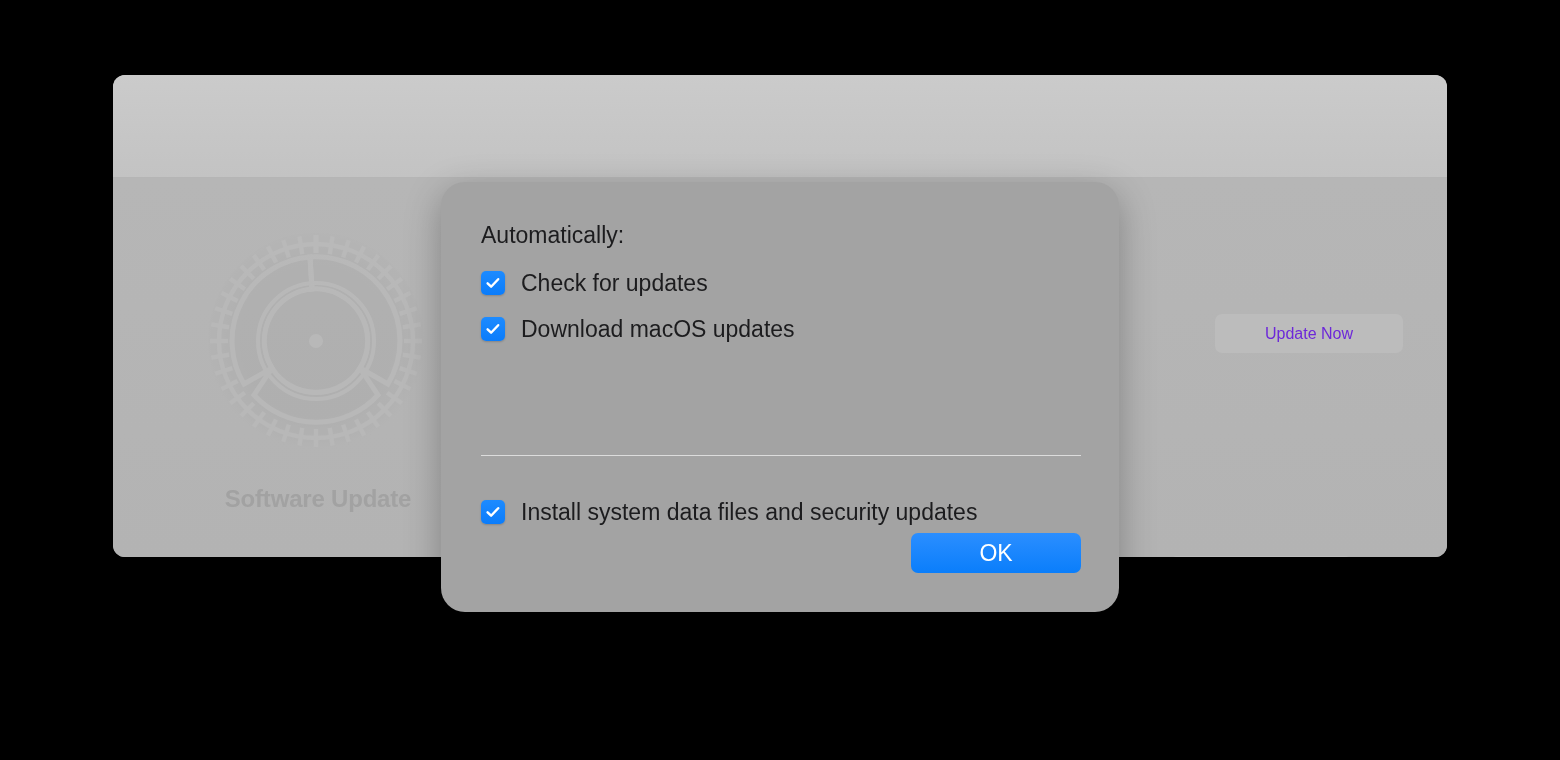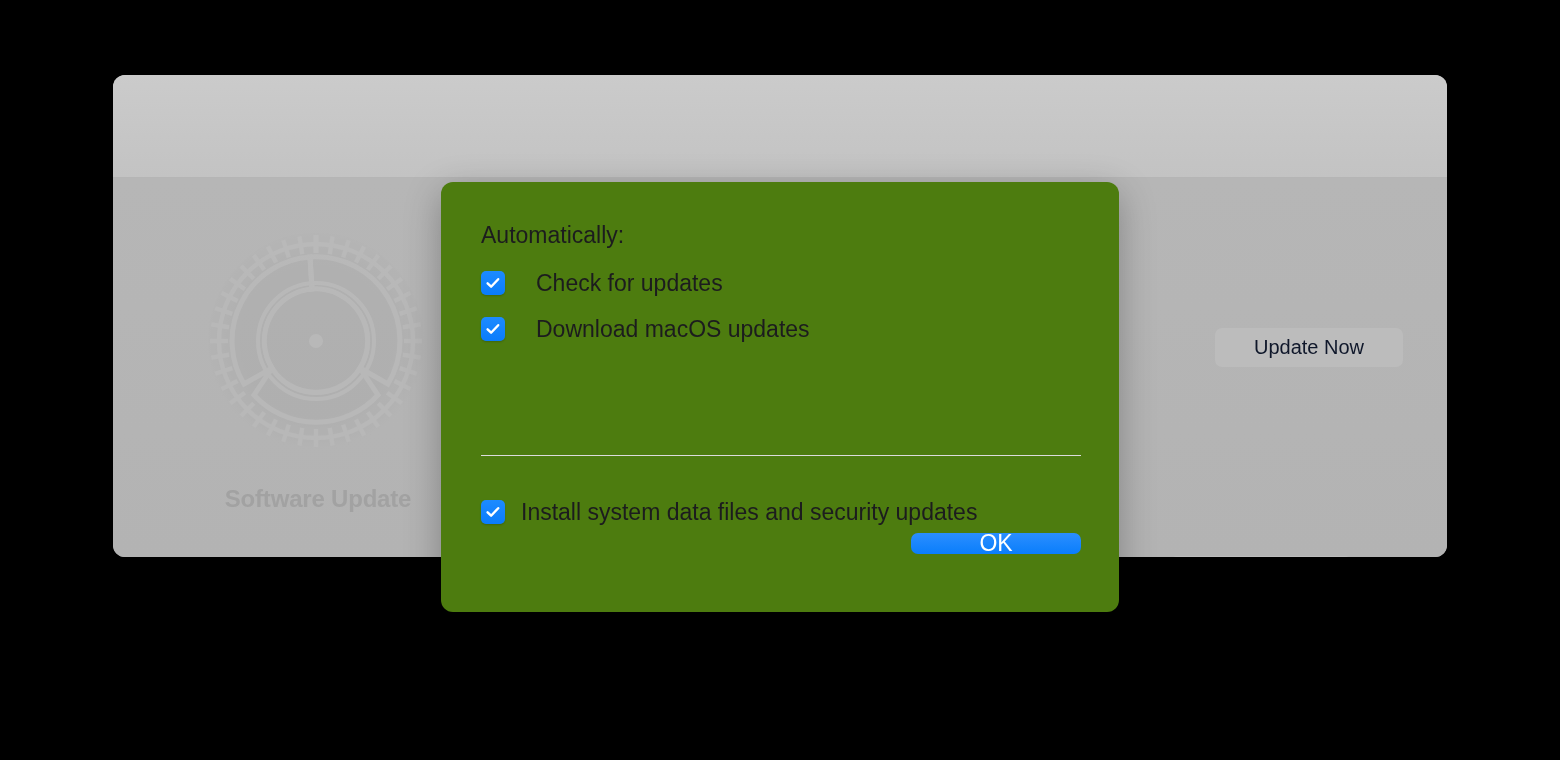--- a/index.html
+++ b/index.html
@@ -78,25 +78,25 @@
   #su-icon-wrap { position:absolute; left:91px; top:45px; width:225px; height:235px; }
   #su-icon-wrap svg { display:block; width:100%; height:100%; opacity:.55; }
 
   #su-icon-label {
     position:absolute; left:80px; top:307px; width:250px;
     text-align:center; font-size:24px; font-weight:bold; color:#a2a2a2;
     letter-spacing:-0.2px;
   }
 
   #update-now-btn {
-    position:absolute; left:1102px; top:150px;
+    position:absolute; left:1102px; top:136px;
     width:188px; height:39px; border-radius:7px;
     background:#bcbcbc;
     display:flex; align-items:center; justify-content:center;
-    font-size:20px; color:#0f172a;
+    font-size:16px; color:#6d28d9;
   }
 
   #blurb {
     position:absolute; left:565px; top:288px;
     width:740px; font-size:21px; color:#9d9d9d; line-height:28px;
     white-space:nowrap;
   }
   #blurb .lnk { text-decoration: underline; }
 
   #advanced-btn {
@@ -105,32 +105,32 @@
     background:#bcbcbc;
     display:flex; align-items:center; justify-content:center;
     font-size:22px; color:#9e9e9e;
   }
 
   
   #dialog {
     position:absolute;
     left:441px; top:182px;
     width:678px; height:430px;
-    background:#4d7c0f;
-    border-radius:12px;
+    background:#a3a3a3;
+    border-radius:24px;
     box-shadow: 0 10px 36px rgba(0,0,0,.28);
   }
   #dialog-heading {
     position:absolute; left:40px; top:40px;
     font-size:23px; color:#1c1c1e;
   }
   #checklist { position:absolute; left:40px; top:86px; width:600px; }
   .cb-row {
     display:flex; align-items:center;
-    height:30px; margin-bottom:16px;gap:15px;
+    height:30px; margin-bottom:16px;
   }
   .cb {
     width:24px; height:24px; flex:none;
     border-radius:5px;
     background: linear-gradient(180deg,#1d8bff 0%,#0a7cfb 100%);
     box-shadow: 0 1px 2px rgba(0,0,0,.18);
     display:flex; align-items:center; justify-content:center;
   }
   .cb svg { display:block; }
   .cb-label { margin-left:16px; font-size:23px; color:#1c1c1e; white-space:nowrap; }
@@ -138,21 +138,21 @@
   #divider {
     position:absolute; left:40px; top:273px;
     width:600px; height:1px; background:#dcdcdc;
   }
   #sec-row {
     position:absolute; left:40px; top:299px;
     display:flex; align-items:center; height:30px;margin-top:16px;
   }
   #ok-button {
     position:absolute; left:470px; top:351px;
-    width:170px; height:21px; border-radius:7px;
+    width:170px; height:40px; border-radius:7px;
     background: linear-gradient(180deg,#2b8eff 0%,#0a7efb 100%);
     color:#fff; font-size:23px;
     display:flex; align-items:center; justify-content:center;
     border:none; cursor:pointer;
     font-family:"Liberation Sans", sans-serif;
   }
 </style>
 </head>
 <body>
 

